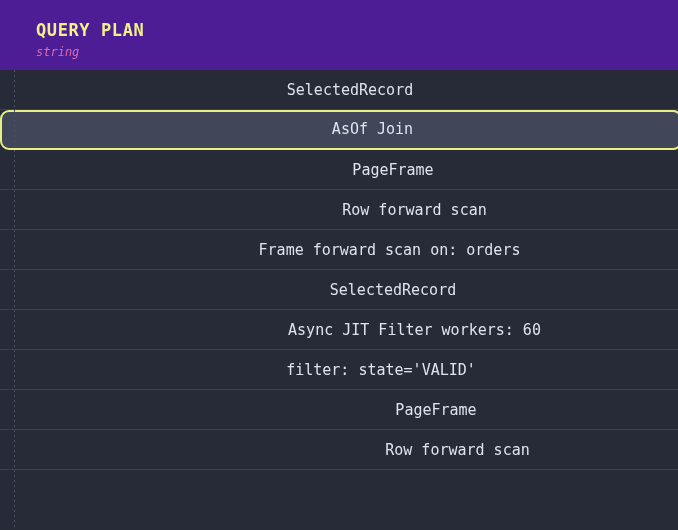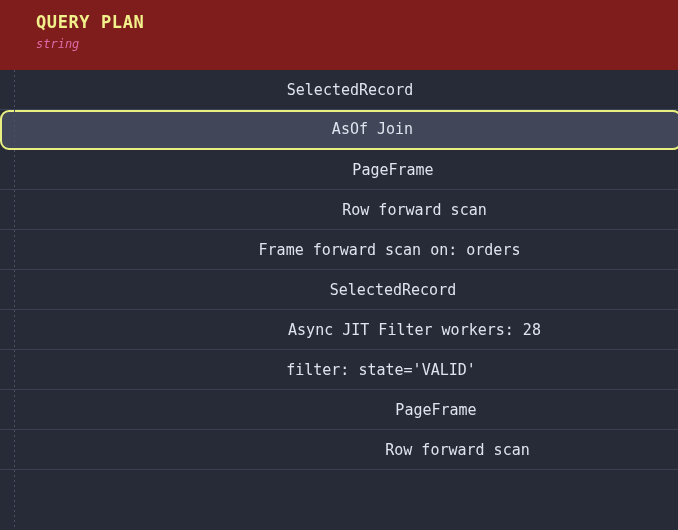--- a/index.html
+++ b/index.html
@@ -19,24 +19,24 @@
     width: 678px;
     height: 530px;
     background: #21242e;
     box-sizing: border-box;
   }
 
   
   .col-header {
     position: relative;
     height: 70px;
-    background: #7f1d1d;
+    background: #4c1d95;
     box-sizing: border-box;
     padding-left: 36px;
-    padding-top: 11px;
+    padding-top: 19px;
   }
   .col-title {
     font-family: "DejaVu Sans Mono", "Liberation Mono", monospace;
     font-size: 17px;
     font-weight: bold;
     letter-spacing: 0.6px;
     color: #f2f08a;
     line-height: 22px;
     white-space: pre;
   }
@@ -118,19 +118,19 @@
 
   <div class="rows-wrap">
     <div class="row-rail"></div>
 
   <div class="row"><span class="cell" style="padding-left: 22px;">SelectedRecord</span></div>
       <div class="row selected"><span class="cell" style="padding-left: 63px;">AsOf Join</span></div>
       <div class="row"><span class="cell" style="padding-left: 108px;">PageFrame</span></div>
       <div class="row"><span class="cell" style="padding-left: 151px;">Row forward scan</span></div>
       <div class="row"><span class="cell" style="padding-left: 101px;">Frame forward scan on: orders</span></div>
       <div class="row"><span class="cell" style="padding-left: 108px;">SelectedRecord</span></div>
-      <div class="row"><span class="cell" style="padding-left: 151px;">Async JIT Filter workers: 28</span></div>
+      <div class="row"><span class="cell" style="padding-left: 151px;">Async JIT Filter workers: 60</span></div>
       <div class="row"><span class="cell" style="padding-left: 84px;">filter: state='VALID'</span></div>
       <div class="row"><span class="cell" style="padding-left: 194px;">PageFrame</span></div>
       <div class="row"><span class="cell" style="padding-left: 237px;">Row forward scan</span></div>
     </div>
 
 </div>
 
 </body></html>

